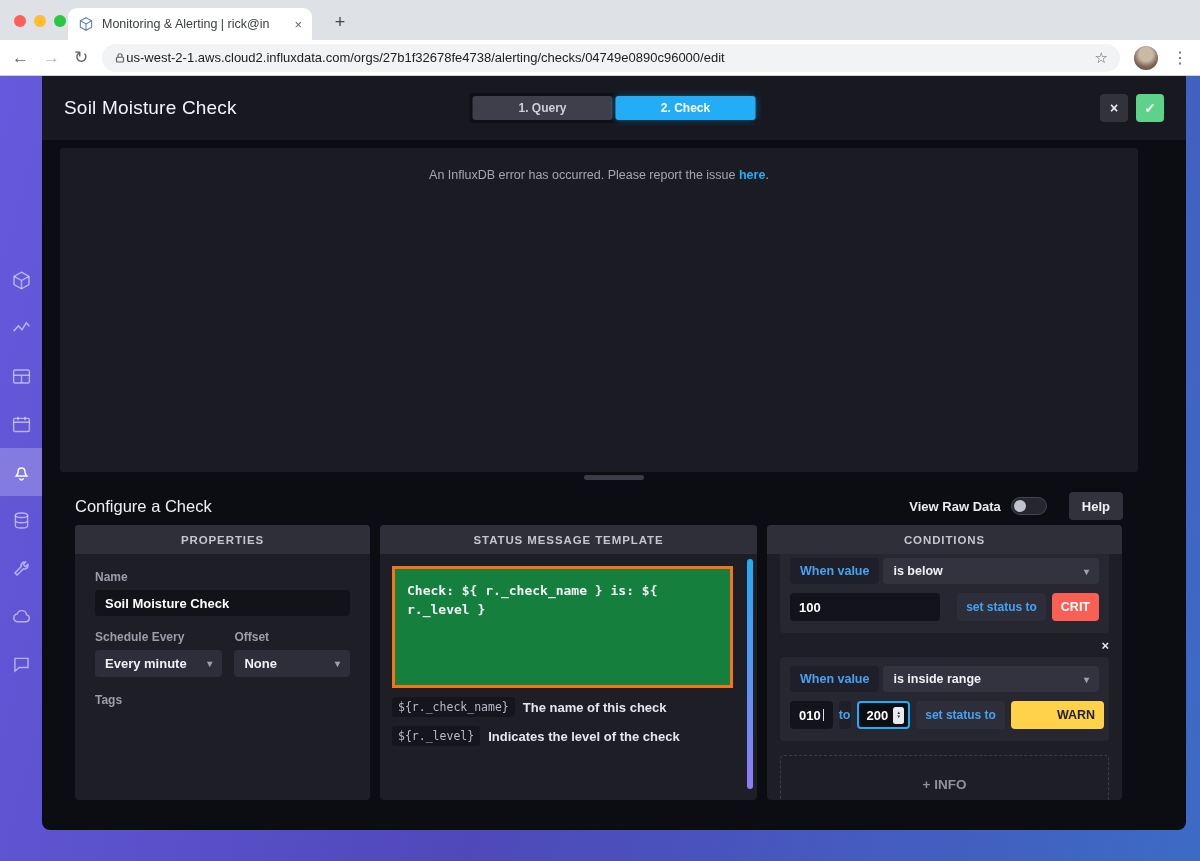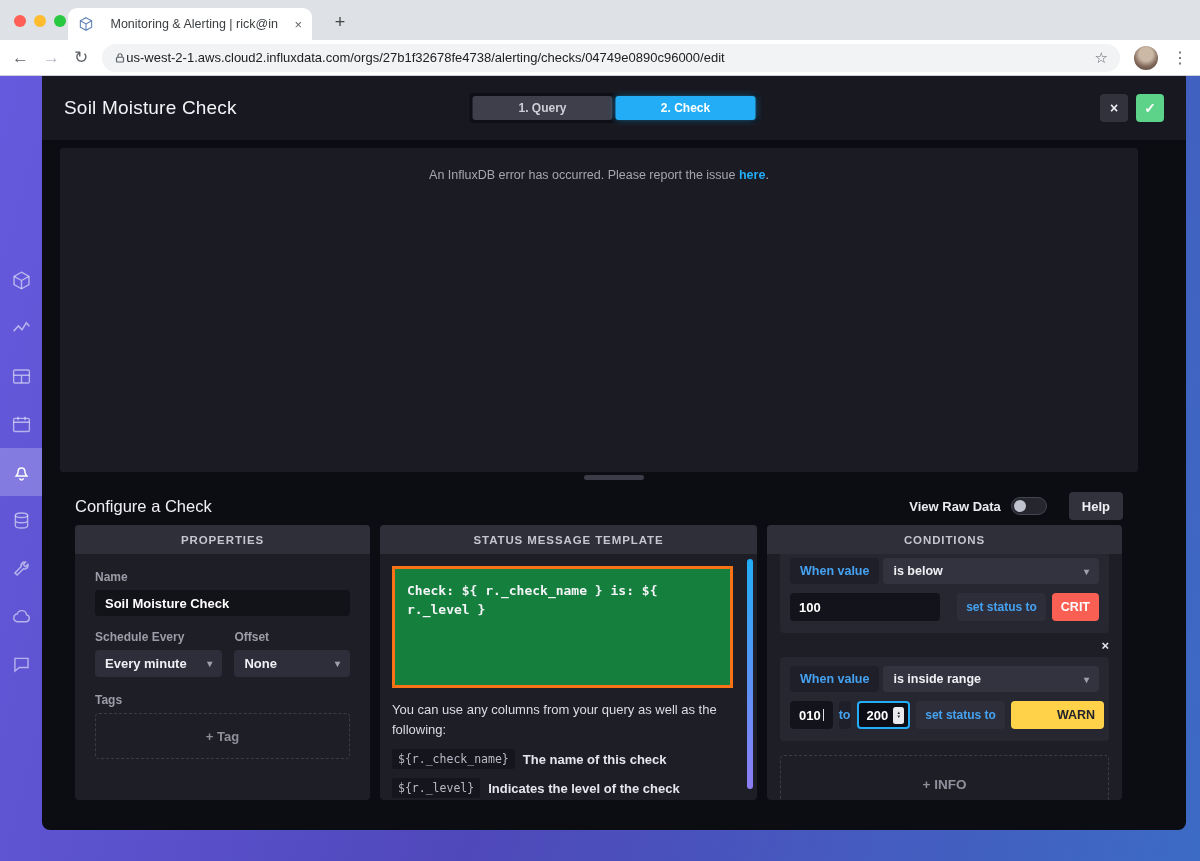--- a/index.html
+++ b/index.html
@@ -5,21 +5,21 @@
   * { margin:0; padding:0; box-sizing:border-box; }
   html,body { width:1200px; height:861px; overflow:hidden; }
   body { font-family:"Liberation Sans",sans-serif; background:#dee1e6; position:relative; }
 
   
   .tabstrip { position:relative; height:40px; background:#dee1e6; }
   .traffic { position:absolute; left:14px; top:15px; display:flex; gap:8px; }
   .light { width:12px; height:12px; border-radius:50%; }
   .light.red{ background:#ff5f57; } .light.yellow{ background:#febc2e; } .light.green{ background:#28c841; }
   .tab { position:absolute; left:68px; top:8px; width:244px; height:32px; background:#fff;
-         border-radius:9px 9px 0 0; display:flex; align-items:center; gap:0; padding:0 10px;text-align:center; }
+         border-radius:9px 9px 0 0; display:flex; align-items:center; gap:8px; padding:0 10px; }
   .tab-title { flex:1; font-size:12.5px; color:#3c4043; white-space:nowrap; overflow:hidden; }
   .tab-close { color:#5f6368; font-size:13px; }
   .newtab-btn { position:absolute; left:326px; top:8px; width:28px; height:28px; display:flex;
          align-items:center; justify-content:center; font-size:18px; color:#444; }
   .toolbar { height:36px; background:#fff; display:flex; align-items:center; padding:0 12px; gap:14px;
          border-bottom:1px solid #cfd2d8; }
   .nav-ic { color:#5f6368; font-size:17px; line-height:1; }
   .nav-ic.disabled { color:#b7bbc1; }
   .omnibox { flex:1; height:28px; background:#f1f3f4; border-radius:14px; display:flex;
          align-items:center; padding:0 12px; }
@@ -284,29 +284,27 @@
             </div>
             <div class="w118">
               <div class="field-label">Offset</div>
               <div class="dropdown">
                 <span>None</span>
                 <span class="dd-caret">▾</span>
               </div>
             </div>
           </div>
           <div class="field-label mt16">Tags</div>
-          <div class="dashed-btn tag-btn">+ Tag</div>
         </div>
       </div>
 
       <div class="panel panel-status">
         <div class="panel-header">STATUS MESSAGE TEMPLATE</div>
         <div class="panel-body status-body">
           <div class="msg-box">Check: ${ r._check_name } is: ${ r._level }</div>
-          <div class="tpl-help">You can use any columns from your query as well as the following:</div>
           <div class="var-row">
             <span class="code-chip">${r._check_name}</span>
             <span class="var-desc">The name of this check</span>
           </div>
           <div class="var-row">
             <span class="code-chip">${r._level}</span>
             <span class="var-desc">Indicates the level of the check</span>
           </div>
           <div class="blue-scroll"></div>
         </div>

